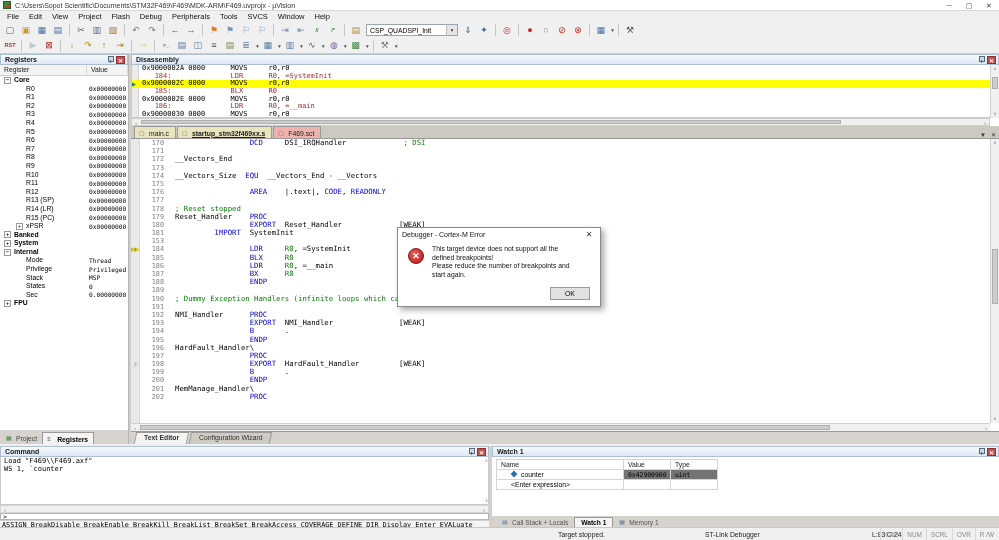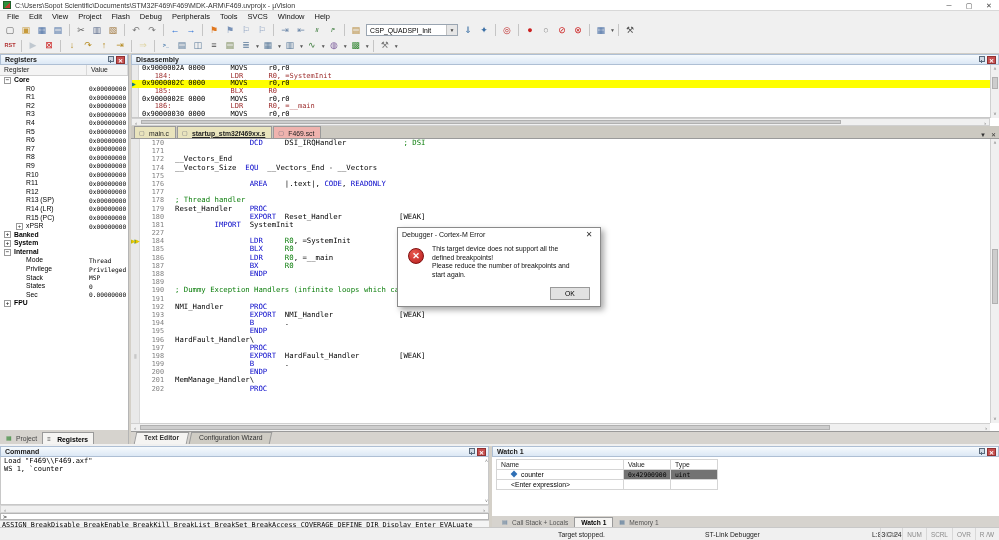--- a/index.html
+++ b/index.html
@@ -424,29 +424,30 @@
         <span>▼</span>
         <span>✕</span>
       </div>
     </div>
   <div id="editor-body">
     <div id="editor-gutter"></div>
     <div id="code-lines">
         <div class="code-line"><span class="num">170</span><span class="code"><span class="seg-p">                 </span><span class="seg-k">DCD</span><span class="seg-p">     DSI_IRQHandler             </span><span class="seg-c">; DSI</span></span></div>
         <div class="code-line"><span class="num">171</span><span class="code"></span></div>
         <div class="code-line"><span class="num">172</span><span class="code"><span class="seg-p">__Vectors_End</span></span></div>
+        <div class="code-line"><span class="num">173</span><span class="code"></span></div>
         <div class="code-line"><span class="num">174</span><span class="code"><span class="seg-p">__Vectors_Size  </span><span class="seg-k">EQU</span><span class="seg-p">  __Vectors_End - __Vectors</span></span></div>
         <div class="code-line"><span class="num">175</span><span class="code"></span></div>
         <div class="code-line"><span class="num">176</span><span class="code"><span class="seg-p">                 </span><span class="seg-k">AREA</span><span class="seg-p">    |.text|, </span><span class="seg-k">CODE</span><span class="seg-p">, </span><span class="seg-k">READONLY</span></span></div>
         <div class="code-line"><span class="num">177</span><span class="code"></span></div>
-        <div class="code-line"><span class="num">178</span><span class="code"><span class="seg-c">; Thread handler</span></span></div>
+        <div class="code-line"><span class="num">178</span><span class="code"><span class="seg-c">; Reset stopped</span></span></div>
         <div class="code-line"><span class="num">179</span><span class="code"><span class="seg-p">Reset_Handler    </span><span class="seg-k">PROC</span></span></div>
         <div class="code-line"><span class="num">180</span><span class="code"><span class="seg-p">                 </span><span class="seg-k">EXPORT</span><span class="seg-p">  Reset_Handler             [WEAK]</span></span></div>
         <div class="code-line"><span class="num">181</span><span class="code"><span class="seg-p">         </span><span class="seg-k">IMPORT</span><span class="seg-p">  SystemInit</span></span></div>
-        <div class="code-line"><span class="num">227</span><span class="code"></span></div>
+        <div class="code-line"><span class="num">153</span><span class="code"></span></div>
         <div class="code-line"><span class="gut-mark" style="font-size: 5.5px; color: rgb(232, 200, 0); text-shadow: rgb(46, 125, 50) -1px 0px 0px;">▶▶</span><span class="num">184</span><span class="code"><span class="seg-p">                 </span><span class="seg-k">LDR</span><span class="seg-p">     </span><span class="seg-r">R0</span><span class="seg-p">, =SystemInit</span></span></div>
         <div class="code-line"><span class="num">185</span><span class="code"><span class="seg-p">                 </span><span class="seg-k">BLX</span><span class="seg-p">     </span><span class="seg-r">R0</span></span></div>
         <div class="code-line"><span class="num">186</span><span class="code"><span class="seg-p">                 </span><span class="seg-k">LDR</span><span class="seg-p">     </span><span class="seg-r">R0</span><span class="seg-p">, =__main</span></span></div>
         <div class="code-line"><span class="num">187</span><span class="code"><span class="seg-p">                 </span><span class="seg-k">BX</span><span class="seg-p">      </span><span class="seg-r">R0</span></span></div>
         <div class="code-line"><span class="num">188</span><span class="code"><span class="seg-p">                 </span><span class="seg-k">ENDP</span></span></div>
         <div class="code-line"><span class="num">189</span><span class="code"></span></div>
         <div class="code-line"><span class="num">190</span><span class="code"><span class="seg-c">; Dummy Exception Handlers (infinite loops which can be modified)</span></span></div>
         <div class="code-line"><span class="num">191</span><span class="code"></span></div>
         <div class="code-line"><span class="num">192</span><span class="code"><span class="seg-p">NMI_Handler      </span><span class="seg-k">PROC</span></span></div>
         <div class="code-line"><span class="num">193</span><span class="code"><span class="seg-p">                 </span><span class="seg-k">EXPORT</span><span class="seg-p">  NMI_Handler               [WEAK]</span></span></div>

